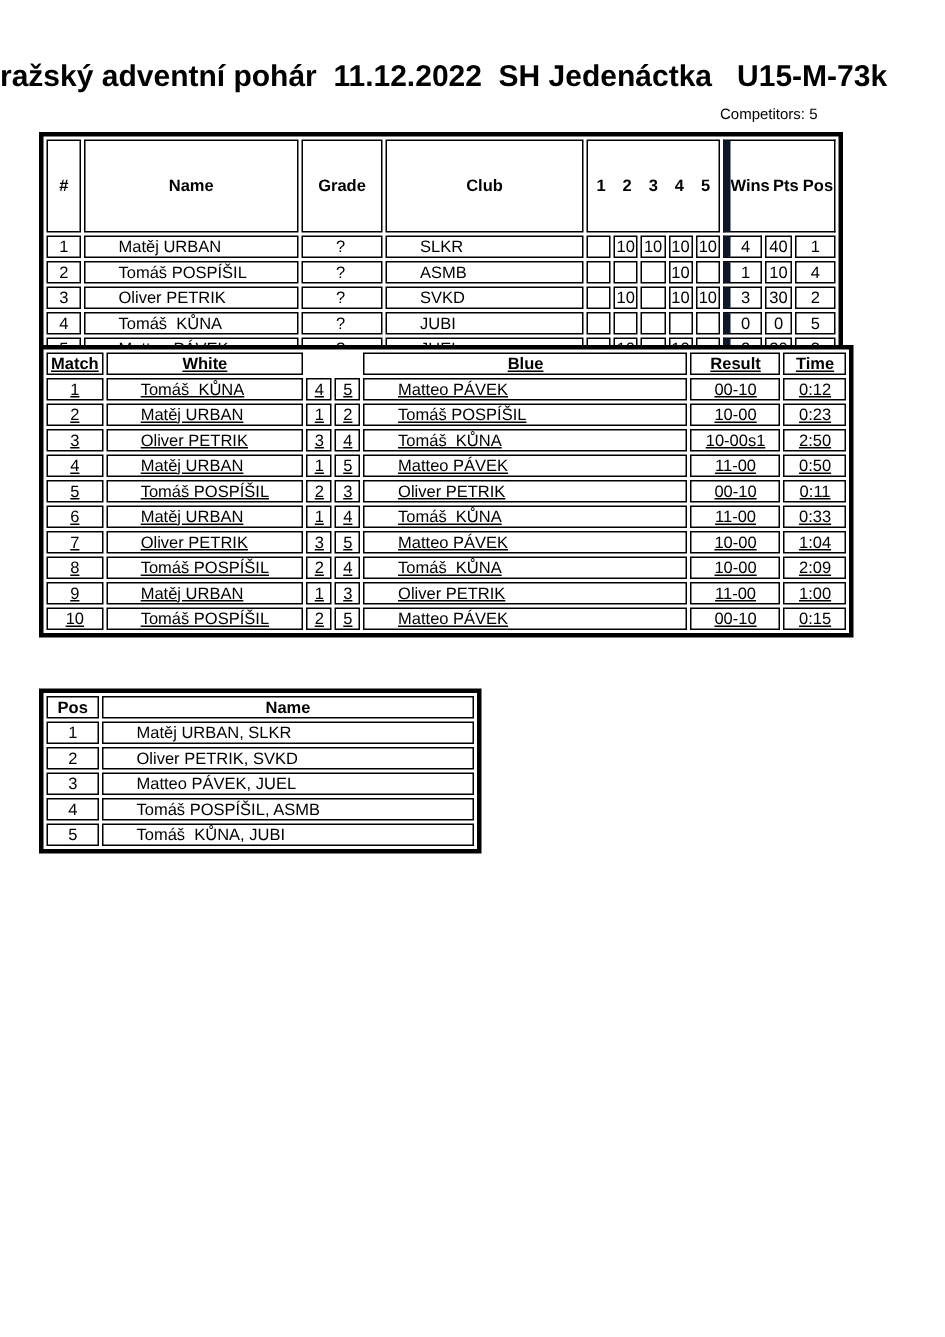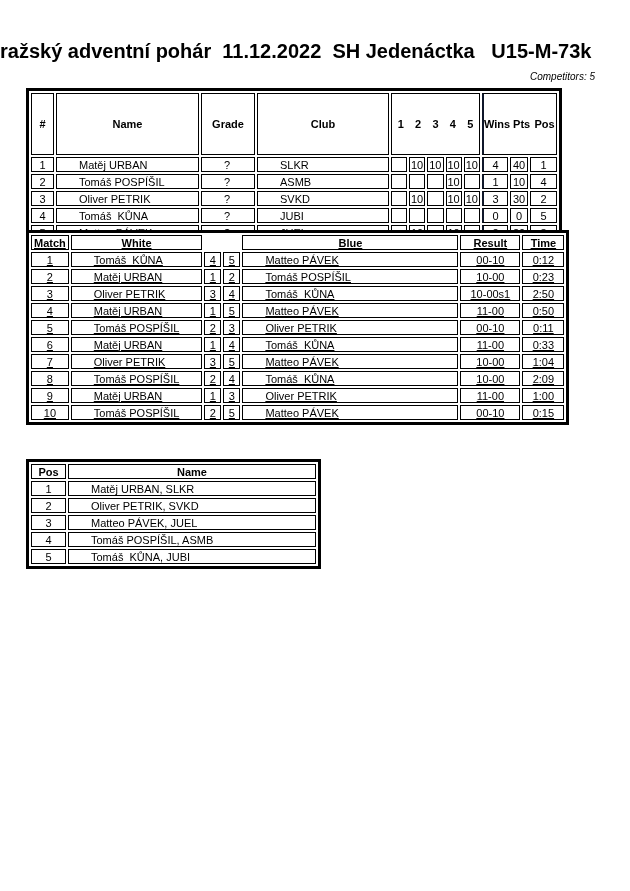--- a/index.html
+++ b/index.html
@@ -15,40 +15,40 @@
   }
   .sec-heading{
     position:absolute;font-size:12px;font-weight:bold;
     text-align:center;line-height:13px;white-space:pre;margin-top:21px;
   }
   #h-competitors{top:67px;left:0;width:420px;}
   #h-matches{top:208px;left:0;width:428px;}
   #h-results{top:440px;left:0;width:346px;}
   .count-label{
     position:absolute;top:71px;left:430px;width:165px;
-    font-size:10px;text-align:right;white-space:pre;font-style:italic;
+    font-size:10px;text-align:center;white-space:pre;
   }
   table{
     position:absolute;background:#fff;
     border:3px solid #000;border-collapse:separate;border-spacing:2px;
     table-layout:fixed;
   }
   #t-competitors{left:26px;top:88px;}
   #t-matches{left:26px;top:230px;text-decoration:underline;}
   #t-results{left:26px;top:459px;}
   th,td{
     box-sizing:border-box;border:1px solid #000;
     height:15px;font-size:11px;line-height:12px;
     padding:0 2px;overflow:hidden;white-space:pre;
     font-weight:normal;
   }
   th{font-weight:bold;text-align:center;}
   td.c{text-align:center;padding:0 1px;}
   td.l{text-align:left;padding:0 22px;}
-  .thick{border-left:2px solid #0f172a;}
+  .thick{border-left:5px solid #0f172a;}
   th.noborder{border:none;}
   th.p0{padding:0;}
   .spread{display:flex;width:100%;}
   .spread span{flex:1;text-align:center;}
 </style>
 </head>
 <body>
 
 <div class="title">ražský adventní pohár  11.12.2022  SH Jedenáctka   U15-M-73k</div>
 

